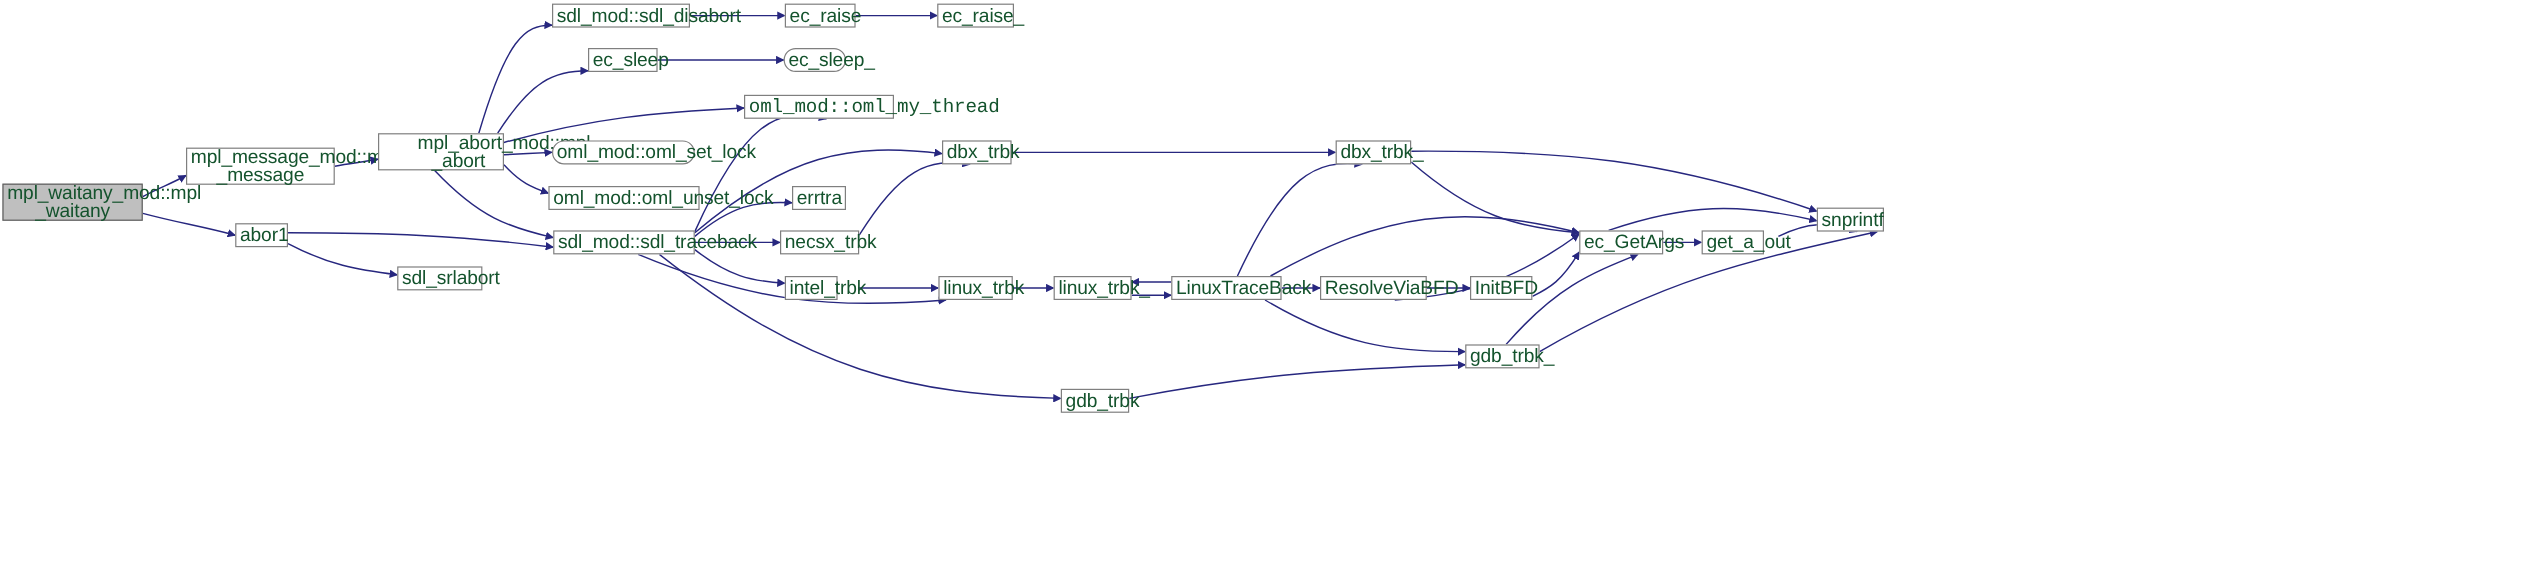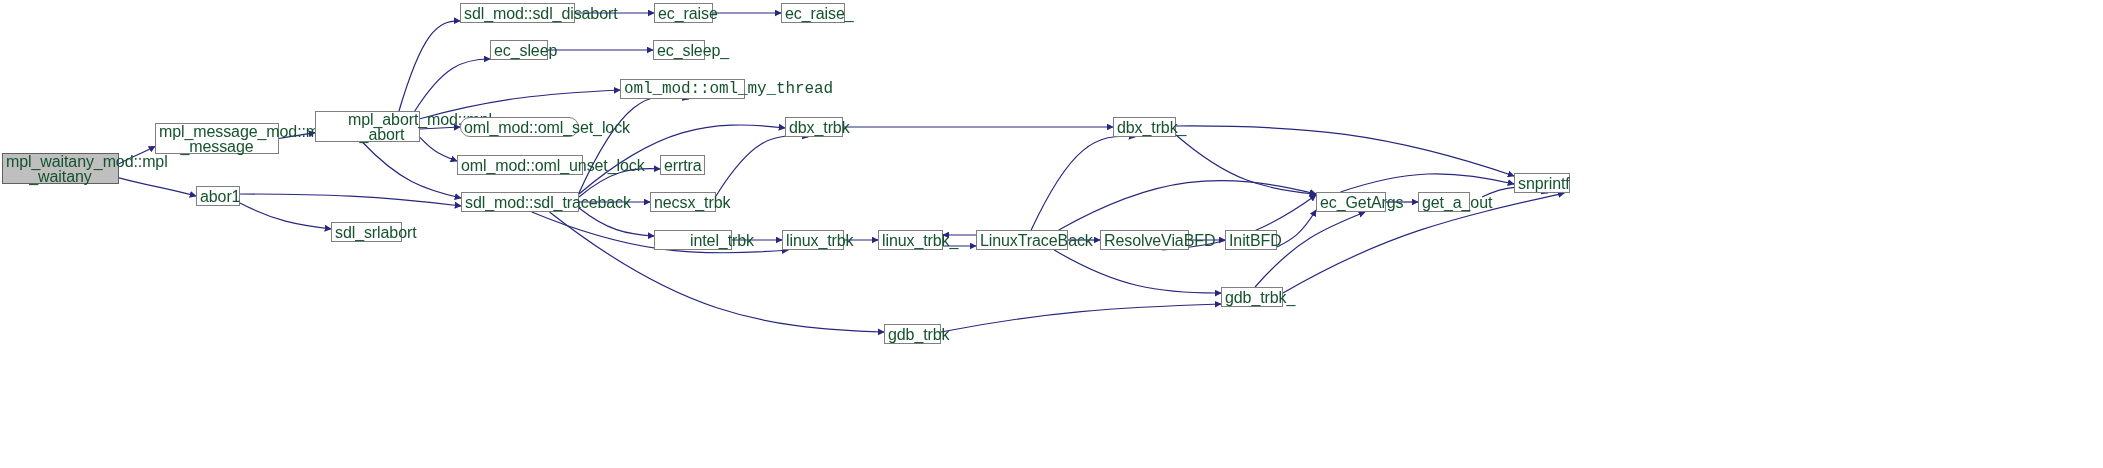--- a/index.html
+++ b/index.html
@@ -111,28 +111,28 @@
       <div class="node" style="left: 155px; top: 123px; width: 124px; height: 31px;"><span class="node-label">mpl_message_mod::mpl
 _message</span></div>
       <div class="node" style="left: 196px; top: 186px; width: 44px; height: 20px;"><span class="node-label">abor1</span></div>
       <div class="node" style="left: 331px; top: 222px; width: 71px; height: 20px;"><span class="node-label">sdl_srlabort</span></div>
       <div class="node" style="left: 315px; top: 111px; width: 105px; height: 31px; padding-left: 29px;"><span class="node-label">mpl_abort_mod::mpl
 _abort</span></div>
       <div class="node" style="left: 460px; top: 3px; width: 115px; height: 20px;"><span class="node-label">sdl_mod::sdl_disabort</span></div>
       <div class="node" style="left: 654px; top: 3px; width: 59px; height: 20px;"><span class="node-label">ec_raise</span></div>
       <div class="node" style="left: 781px; top: 3px; width: 64px; height: 20px;"><span class="node-label">ec_raise_</span></div>
       <div class="node" style="left: 490px; top: 40px; width: 58px; height: 20px; justify-content: flex-end;"><span class="node-label">ec_sleep</span></div>
-      <div class="node" style="left: 653px; top: 40px; width: 52px; height: 20px;"><span class="node-label">ec_sleep_</span></div>
+      <div class="node" style="left: 653px; top: 40px; width: 52px; height: 20px; border-radius: 10px;"><span class="node-label">ec_sleep_</span></div>
       <div class="node" style="left: 620px; top: 79px; width: 125px; height: 20px; font-family: Liberation Mono, monospace;"><span class="node-label">oml_mod::oml_my_thread</span></div>
       <div class="node" style="left: 460px; top: 117px; width: 119px; height: 20px; border-radius: 10px;"><span class="node-label">oml_mod::oml_set_lock</span></div>
       <div class="node" style="left: 457px; top: 155px; width: 126px; height: 20px;"><span class="node-label">oml_mod::oml_unset_lock</span></div>
       <div class="node" style="left: 461px; top: 192px; width: 118px; height: 20px;"><span class="node-label">sdl_mod::sdl_traceback</span></div>
       <div class="node" style="left: 660px; top: 155px; width: 45px; height: 20px;"><span class="node-label">errtra</span></div>
       <div class="node" style="left: 650px; top: 192px; width: 66px; height: 20px;"><span class="node-label">necsx_trbk</span></div>
-      <div class="node" style="left: 654px; top: 230px; width: 78px; height: 20px; padding-left: 32px;"><span class="node-label">intel_trbk</span></div>
+      <div class="node" style="left: 654px; top: 230px; width: 44px; height: 20px;"><span class="node-label">intel_trbk</span></div>
       <div class="node" style="left: 785px; top: 117px; width: 58px; height: 20px; text-align: center;"><span class="node-label">dbx_trbk</span></div>
       <div class="node" style="left: 782px; top: 230px; width: 62px; height: 20px;"><span class="node-label">linux_trbk</span></div>
       <div class="node" style="left: 878px; top: 230px; width: 65px; height: 20px;"><span class="node-label">linux_trbk_</span></div>
       <div class="node" style="left: 976px; top: 230px; width: 92px; height: 20px;"><span class="node-label">LinuxTraceBack</span></div>
       <div class="node" style="left: 1100px; top: 230px; width: 89px; height: 20px;"><span class="node-label">ResolveViaBFD</span></div>
       <div class="node" style="left: 1225px; top: 230px; width: 52px; height: 20px;"><span class="node-label">InitBFD</span></div>
       <div class="node" style="left: 1113px; top: 117px; width: 63px; height: 20px;"><span class="node-label">dbx_trbk_</span></div>
       <div class="node" style="left: 1316px; top: 192px; width: 70px; height: 20px;"><span class="node-label">ec_GetArgs</span></div>
       <div class="node" style="left: 1418px; top: 192px; width: 52px; height: 20px;"><span class="node-label">get_a_out</span></div>
       <div class="node" style="left: 1514px; top: 173px; width: 56px; height: 20px;"><span class="node-label">snprintf</span></div>

